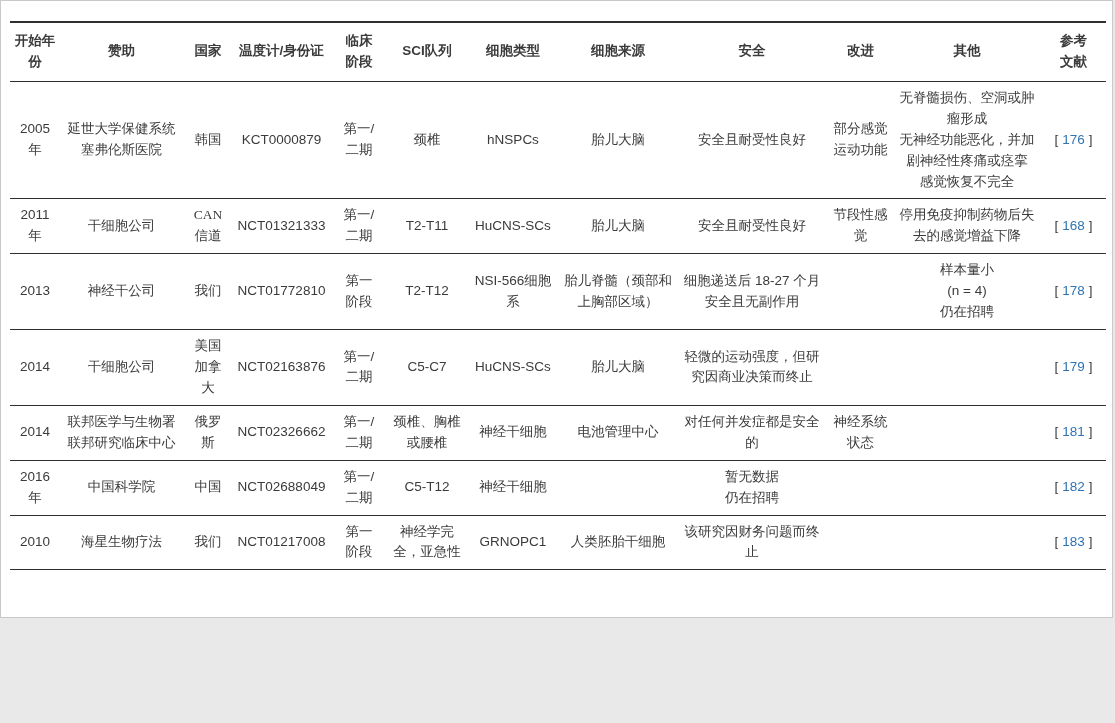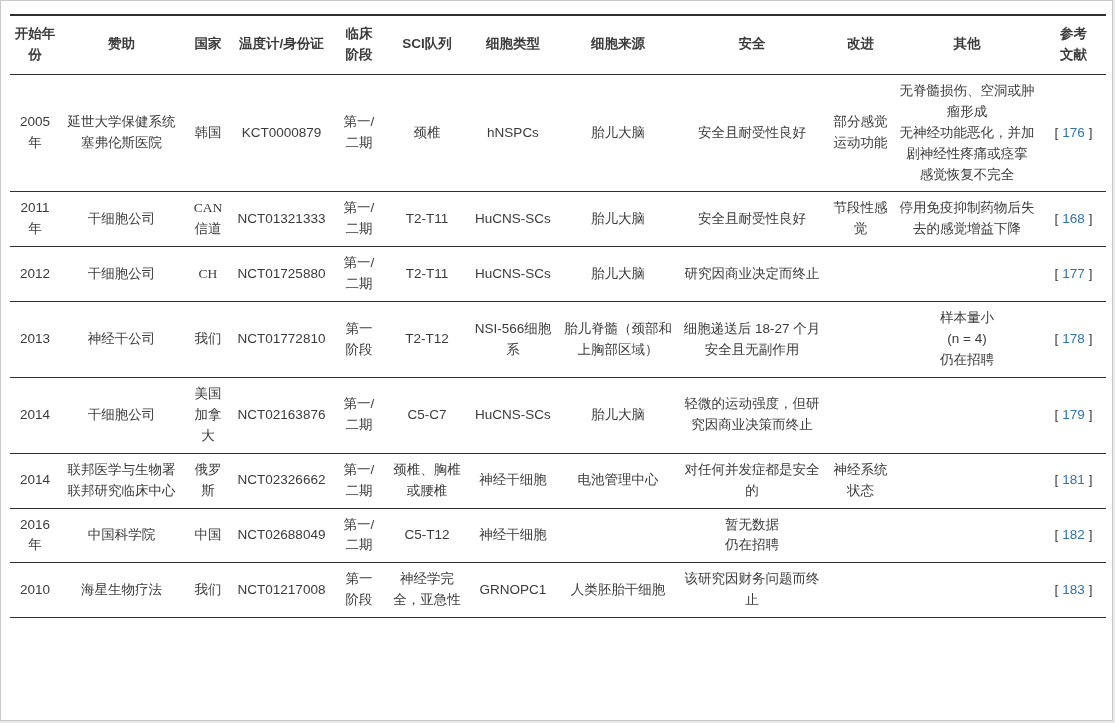--- a/index.html
+++ b/index.html
@@ -1,22 +1,22 @@
 <!DOCTYPE html>
 <html><head>
 <meta charset="utf-8">
 <style>
   html,body{margin:0;padding:0;background:#e9e9e9;}
   .page{
     position:relative;
-    width:1113px;height:721px;
+    width:1113px;height:618px;
     border:1px solid #c9c9c9;
     background:#ffffff;
     box-sizing:border-box;
-    padding-top:13px;
+    padding-top:20px;
     font-family:"Liberation Sans","DejaVu Sans",sans-serif;
     color:#3b3b3b;
     overflow:hidden;
   }
   table.trials{
     border-collapse:collapse;
     table-layout:fixed;
     margin-left:9px;
     width:1096px;
     font-size:13.5px;
@@ -120,35 +120,20 @@
           <td>T2-T11</td>
           <td>HuCNS-SCs</td>
           <td>胎儿大脑</td>
           <td>安全且耐受性良好</td>
           <td>节段性感
 觉</td>
           <td>停用免疫抑制药物后失去的感觉增益下降</td>
           <td><span class="ref-bracket">[</span><span class="ref-num">168</span><span class="ref-bracket">]</span></td>
         </tr>
         <tr>
-          <td>2012</td>
-          <td>干细胞公司</td>
-          <td>CH</td>
-          <td>NCT01725880</td>
-          <td>第一/
-二期</td>
-          <td>T2-T11</td>
-          <td>HuCNS-SCs</td>
-          <td>胎儿大脑</td>
-          <td>研究因商业决定而终止</td>
-          <td></td>
-          <td></td>
-          <td><span class="ref-bracket">[</span><span class="ref-num">177</span><span class="ref-bracket">]</span></td>
-        </tr>
-        <tr>
           <td>2013</td>
           <td>神经干公司</td>
           <td>我们</td>
           <td>NCT01772810</td>
           <td>第一
 阶段</td>
           <td>T2-T12</td>
           <td>NSI-566细胞系</td>
           <td>胎儿脊髓（颈部和上胸部区域）</td>
           <td>细胞递送后 18-27 个月

